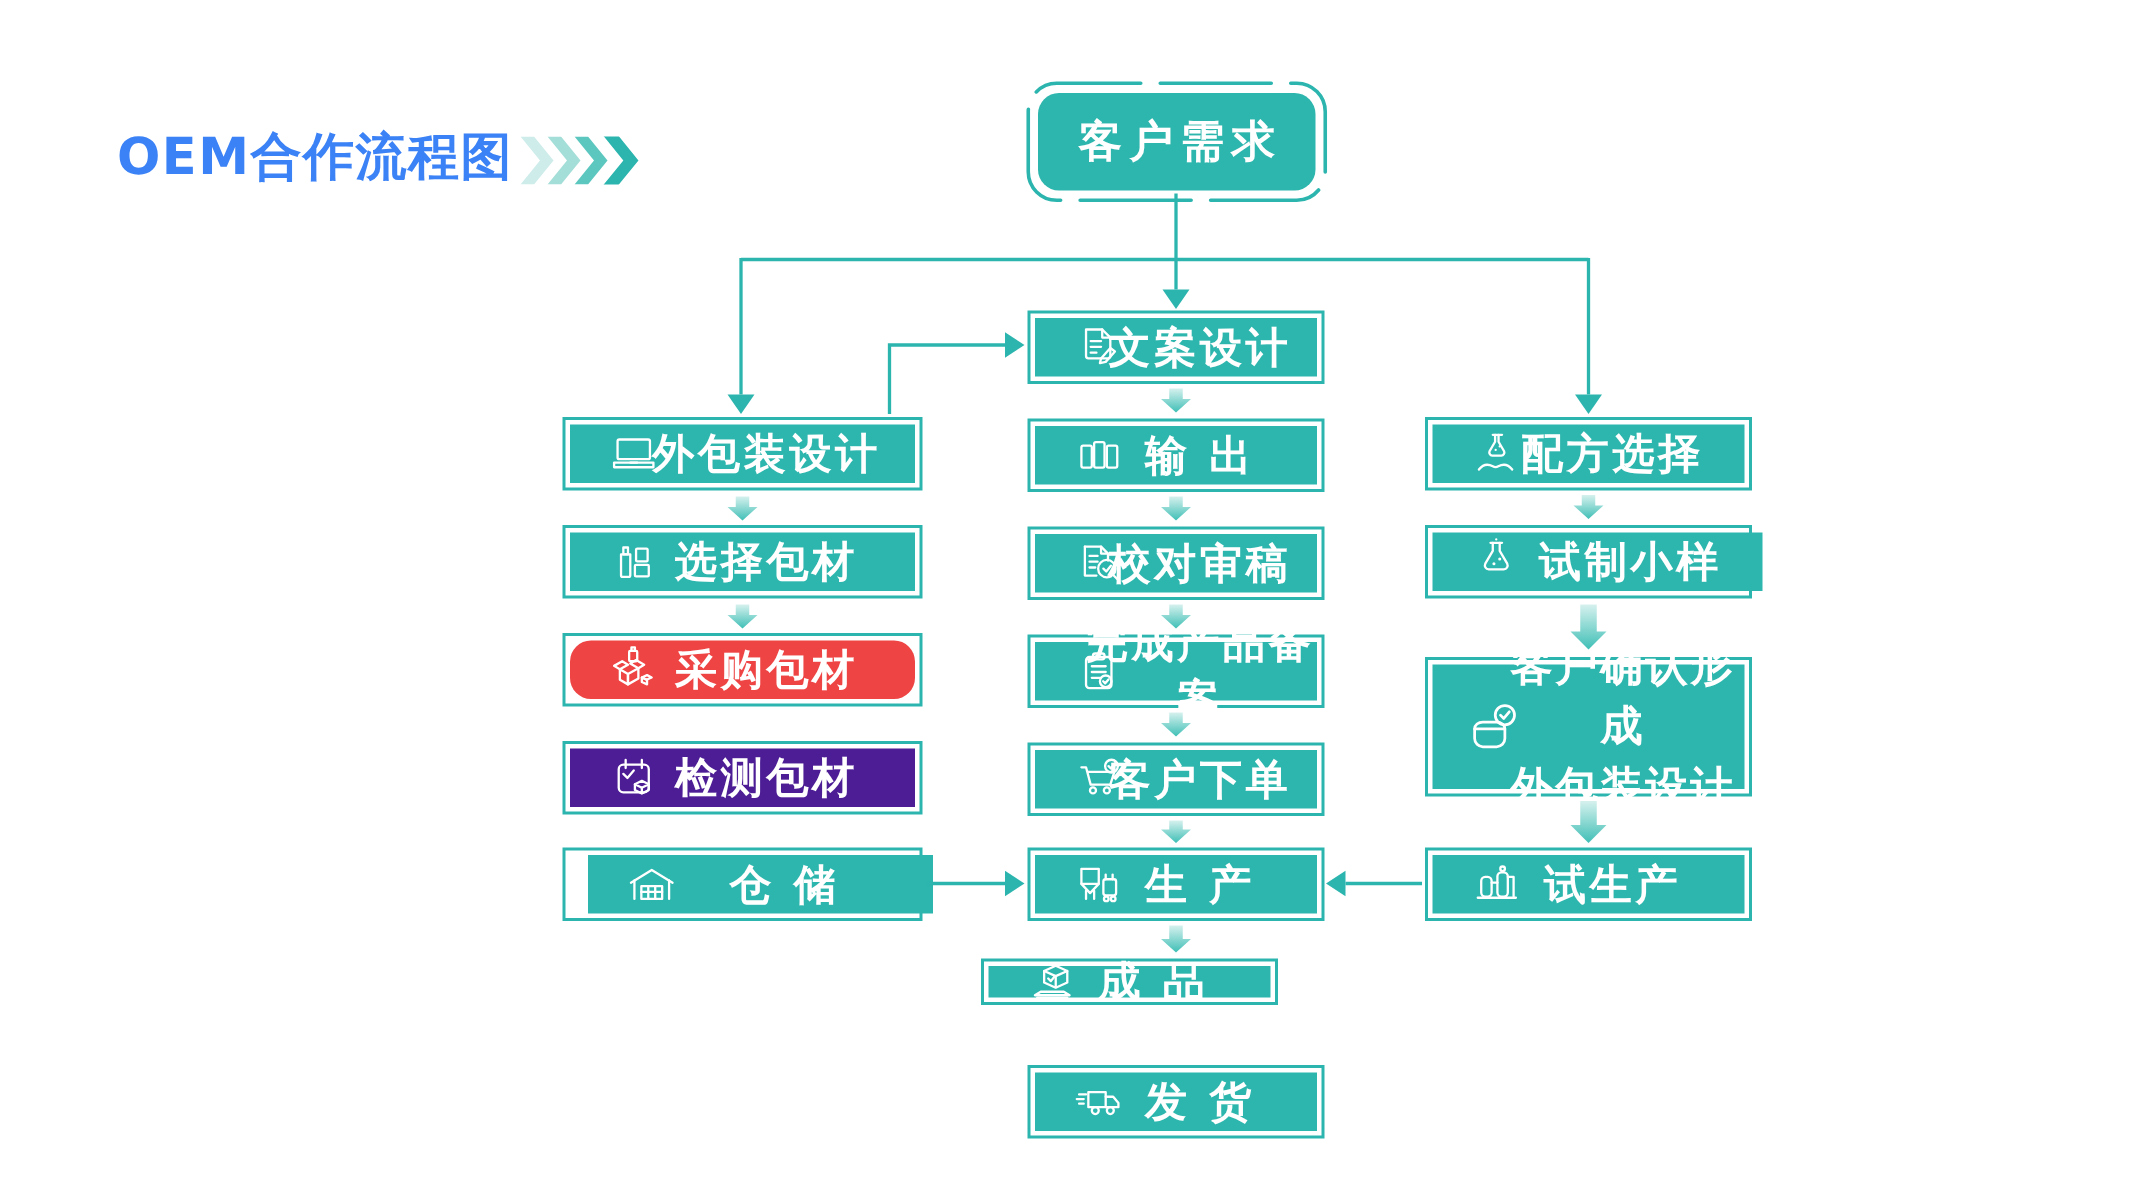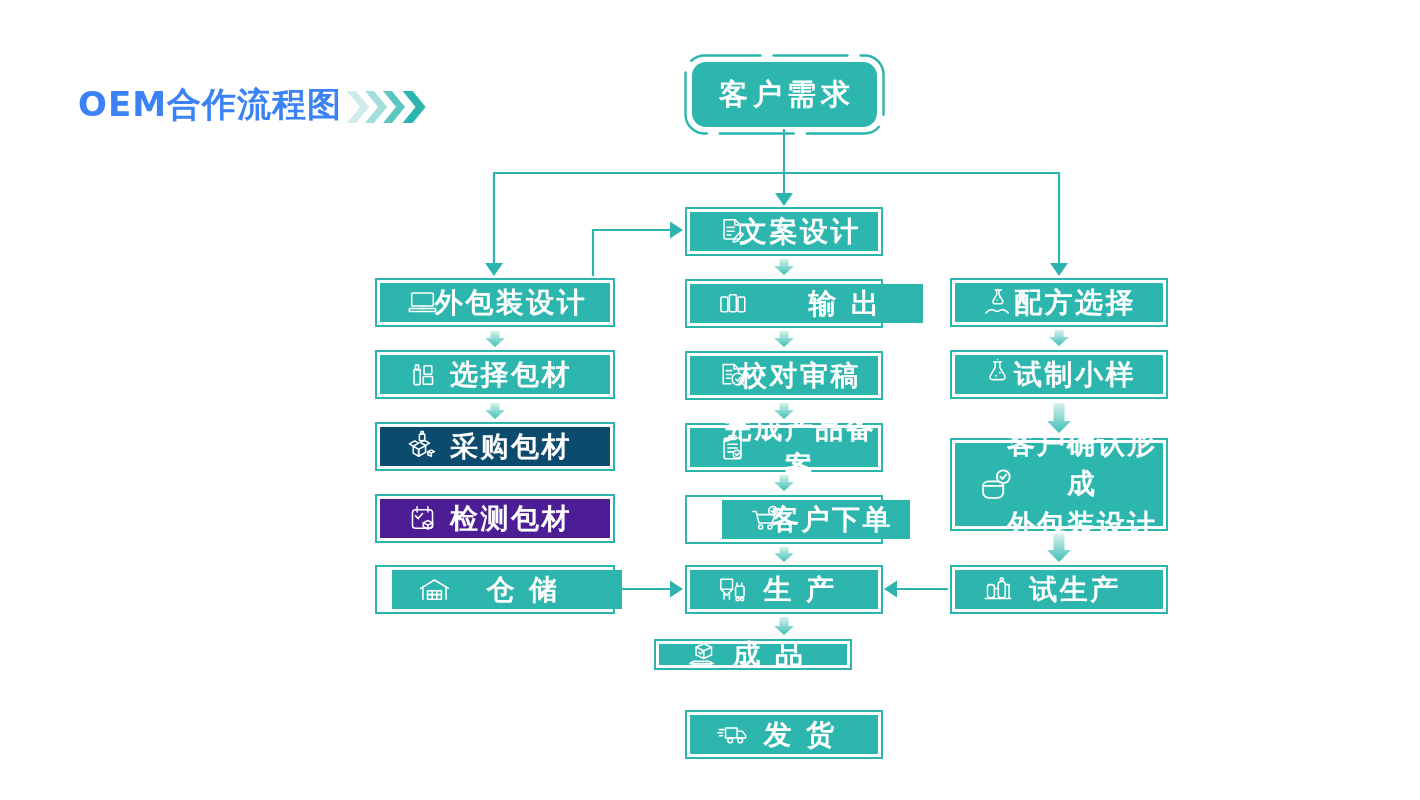--- a/index.html
+++ b/index.html
@@ -65,21 +65,21 @@
               <path d="M13 17h8v18a1.5 1.5 0 0 1-1.5 1.5h-5A1.5 1.5 0 0 1 13 35z"></path>
               <path d="M15 11h4v6h-4z"></path>
               <rect x="26" y="12" width="10" height="11" rx="1"></rect>
               <rect x="25" y="26" width="12" height="10" rx="1"></rect>
             </svg>
           </span>
           <span class="node-label">选择包材</span>
         </div>
       </div>
       <div class="node" style="left: 375px; top: 422px; width: 240px; height: 49px; border: 2px solid rgb(44, 181, 174);">
-        <div class="node-fill" style="background: #0c4a6e;">
+        <div class="node-fill" style="background: #ef4444; border-radius: 14px;">
           <span class="node-icon">
             <svg viewBox="0 0 48 48" width="37" height="37" fill="none" stroke="#ffffff" stroke-width="2" stroke-linecap="round" stroke-linejoin="round">
               <path d="M12 23l7 4v9l-7-4z"></path>
               <path d="M19 27l9-5v9l-9 5z"></path>
               <path d="M12 23l-5-3 7-4 5 3z"></path>
               <path d="M28 22l5-3-7-4-5 3z"></path>
               <rect x="20" y="7" width="7" height="9" rx="1"></rect>
               <path d="M22 4h3v3h-3z"></path>
               <path d="M31 30l4.5-2 4 2-4.5 2z"></path>
               <path d="M31 30v4l4.5 2v-4z"></path>
@@ -122,21 +122,21 @@
               <path d="M13 8h14l7 7v16a2 2 0 0 1-2 2H15a2 2 0 0 1-2-2z"></path>
               <path d="M27 8v7h7"></path>
               <path d="M17 18h9M17 23h9M17 28h5"></path>
               <path d="M26 33l8-9 4 3-8 9-5 1z"></path>
             </svg>
           </span>
           <span class="node-label">文案设计</span>
         </div>
       </div>
       <div class="node" style="left: 685px; top: 279px; width: 198px; height: 49px; border: 2px solid rgb(44, 181, 174);">
-        <div class="node-fill" style="background: rgb(45, 182, 173); padding-left: 45px;">
+        <div class="node-fill" style="background: rgb(45, 182, 173);">
           <span class="node-icon">
             <svg viewBox="0 0 48 48" width="37" height="37" fill="none" stroke="#ffffff" stroke-width="2" stroke-linecap="round" stroke-linejoin="round">
               <rect x="9" y="15" width="9" height="19" rx="1.5"></rect>
               <rect x="20" y="12" width="9" height="22" rx="1.5"></rect>
               <rect x="31" y="15" width="9" height="19" rx="1.5"></rect>
             </svg>
           </span>
           <span class="node-label">输 出</span>
         </div>
       </div>
@@ -164,21 +164,21 @@
               <rect x="19" y="8" width="10" height="5" rx="2"></rect>
               <path d="M18 19h12M18 24h12M18 29h7"></path>
               <circle cx="30" cy="32" r="5"></circle>
               <path d="M27.8 32l1.8 1.8 2.8-3.4"></path>
             </svg>
           </span>
           <span class="node-label">完成产品备案</span>
         </div>
       </div>
       <div class="node" style="left: 685px; top: 495px; width: 198px; height: 49px; border: 2px solid rgb(44, 181, 174);">
-        <div class="node-fill" style="background: rgb(45, 182, 173); margin-left: 32px;">
+        <div class="node-fill" style="background: rgb(45, 182, 173);">
           <span class="node-icon">
             <svg viewBox="0 0 48 48" width="37" height="37" fill="none" stroke="#ffffff" stroke-width="2" stroke-linecap="round" stroke-linejoin="round">
               <path d="M9 13h4l4 15h17l3.5-11H15"></path>
               <circle cx="19" cy="33" r="2.6"></circle>
               <circle cx="31" cy="33" r="2.6"></circle>
               <circle cx="35" cy="12" r="5.5"></circle>
               <path d="M32.5 12l2 2 3.5-4.5"></path>
             </svg>
           </span>
           <span class="node-label">客户下单</span>
@@ -236,21 +236,21 @@
               <path d="M23 7v6l-4.8 8.2A2.8 2.8 0 0 0 20.6 25h7.8a2.8 2.8 0 0 0 2.4-3.8L26 13V7"></path>
               <circle cx="23.5" cy="20" r="1" fill="#fff" stroke="none"></circle>
               <circle cx="27" cy="17" r="1" fill="#fff" stroke="none"></circle>
               <path d="M9 37c3.5-4.5 8-5 12-2.8 1.4.8 3.4.8 4.8 0 4-2.2 8.5-1.7 12 2.8"></path>
             </svg>
           </span>
           <span class="node-label">配方选择</span>
         </div>
       </div>
       <div class="node" style="left: 950px; top: 350px; width: 218px; height: 49px; border: 2px solid rgb(44, 181, 174);">
-        <div class="node-fill" style="background: rgb(45, 182, 173);">
+        <div class="node-fill" style="background: rgb(45, 182, 173); padding-left: 12px;">
           <span class="node-icon">
             <svg viewBox="0 0 48 48" width="37" height="37" fill="none" stroke="#ffffff" stroke-width="2" stroke-linecap="round" stroke-linejoin="round">
               <path d="M19 7h10"></path>
               <path d="M21 7v7l-6.5 11A3.5 3.5 0 0 0 17.5 30h13a3.5 3.5 0 0 0 3-5L27 14V7"></path>
               <circle cx="22" cy="25" r="1.3" fill="#fff" stroke="none"></circle>
               <circle cx="27" cy="21" r="1.3" fill="#fff" stroke="none"></circle>
               <circle cx="24" cy="4" r="1" fill="#fff" stroke="none"></circle>
             </svg>
           </span>
           <span class="node-label">试制小样</span>

